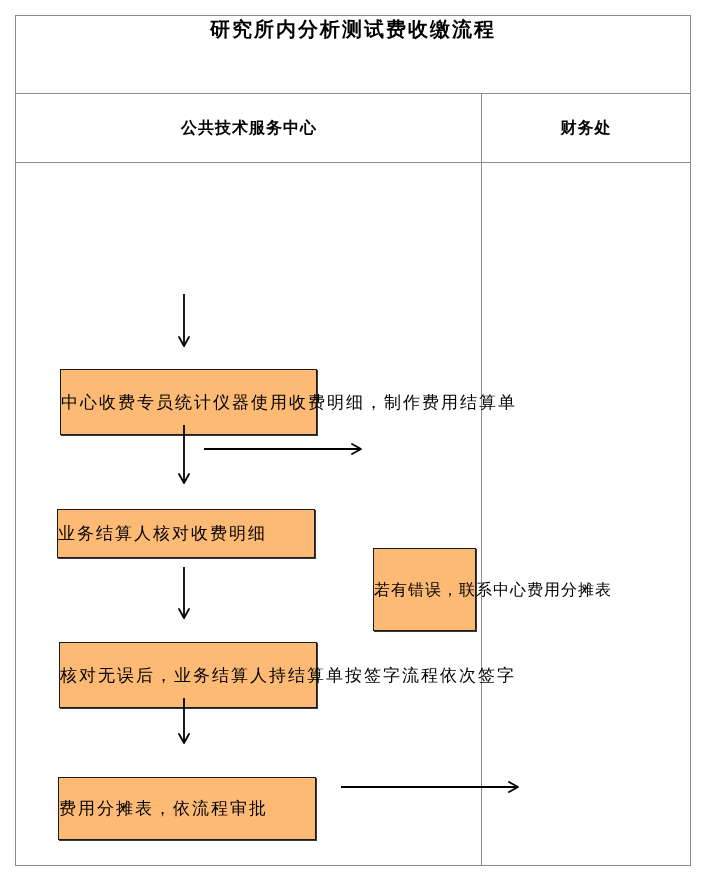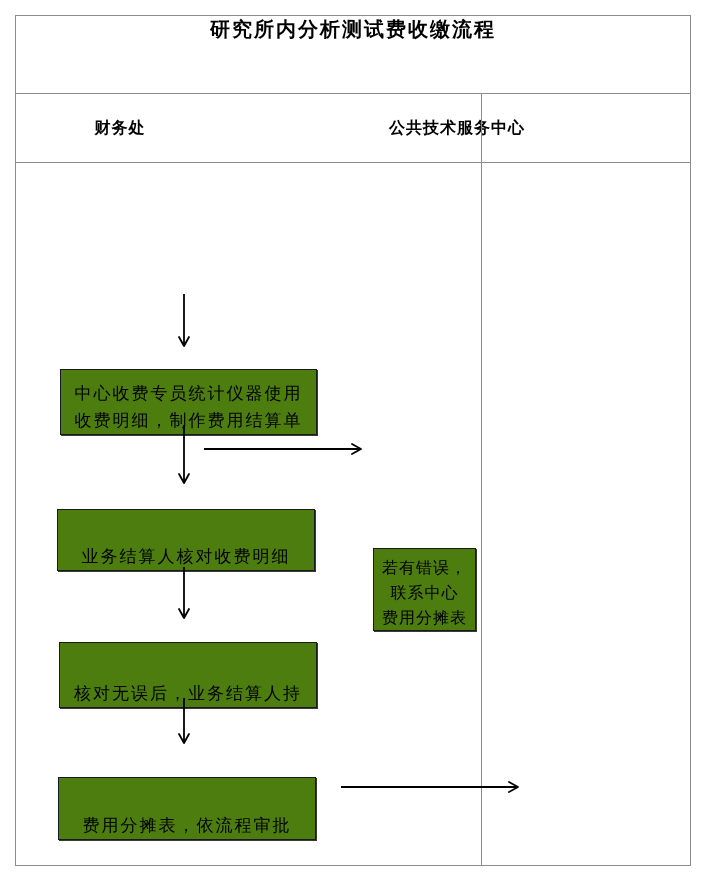--- a/index.html
+++ b/index.html
@@ -64,34 +64,33 @@
   }
   .flow-body {
     position: absolute;
     left: 0; top: 147px;
     width: 100%; height: 702px;
   }
   .flow-box {
     position: absolute;
     border: 1.5px solid #1a1a1a;
     box-shadow: 1px 1px 0 #3a3a3a;
-    background: #4d7c0f;
+    background: #fdba74;
     display: flex;
-    flex-direction: column;
     align-items: center;
-    justify-content: flex-end;
+    justify-content: flex-start;
     text-align: center;
     font-size: 17px;
     letter-spacing: 2px;
     line-height: 27px;
     box-sizing: border-box;
   }
   .flow-box .line { white-space: nowrap; }
   #box-step1 { left: 44px;  top: 206px; width: 257px; height: 66px; }
-  #box-step2 { left: 41px;  top: 346px; width: 258px; height: 62px; }
+  #box-step2 { left: 41px;  top: 346px; width: 258px; height: 49px; }
   #box-error { left: 357px; top: 385px; width: 103px; height: 83px;
                font-size: 16px; letter-spacing: 1px; line-height: 25px; }
   #box-step3 { left: 43px;  top: 479px; width: 258px; height: 66px; }
   #box-step4 { left: 42px;  top: 614px; width: 258px; height: 63px; }
   svg.arrows {
     position: absolute;
     left: 0; top: 0;
     width: 674px; height: 849px;
     pointer-events: none;
   }
@@ -99,22 +98,22 @@
 </head>
 <body>
 
 <div class="sheet">
 
   <div class="title-row">
     <span class="page-title">研究所内分析测试费收缴流程</span>
   </div>
 
   <div class="header-row">
+    <div class="header-cell left">公共技术服务中心</div>
     <div class="header-cell right">财务处</div>
-    <div class="header-cell left">公共技术服务中心</div>
   </div>
 
   <div class="column-divider"></div>
 
   <div class="flow-body">
 
     <div class="flow-box" id="box-step1">
       <div class="line">中心收费专员统计仪器使用</div>
       <div class="line">收费明细，制作费用结算单</div>
     </div>
@@ -124,20 +123,21 @@
     </div>
 
     <div class="flow-box" id="box-error">
       <div class="line">若有错误，</div>
       <div class="line">联系中心</div>
       <div class="line">费用分摊表</div>
     </div>
 
     <div class="flow-box" id="box-step3">
       <div class="line">核对无误后，业务结算人持</div>
+      <div class="line">结算单按签字流程依次签字</div>
     </div>
 
     <div class="flow-box" id="box-step4">
       <div class="line">费用分摊表，依流程审批</div>
     </div>
 
   </div>
 
   <svg class="arrows" viewBox="0 0 674 849" xmlns="http://www.w3.org/2000/svg">
     <defs>

